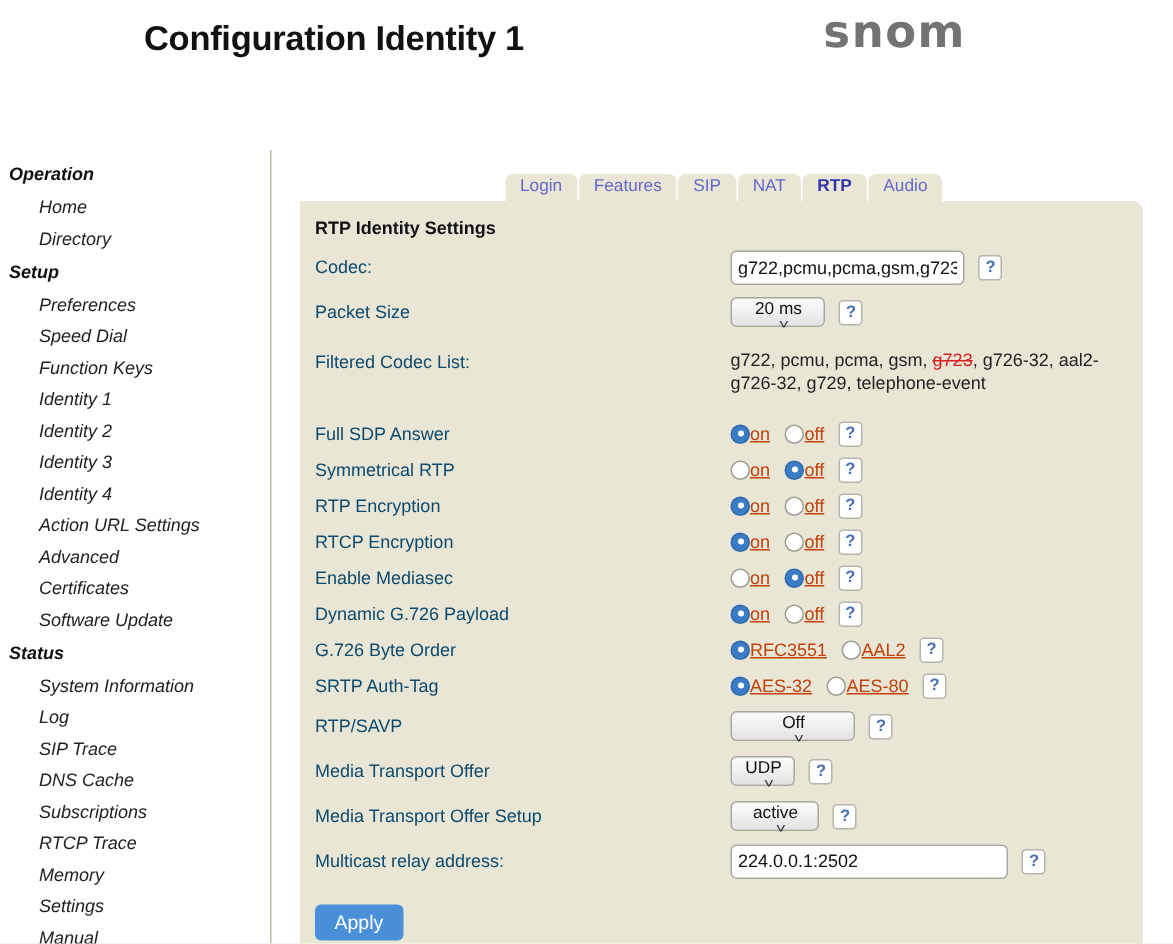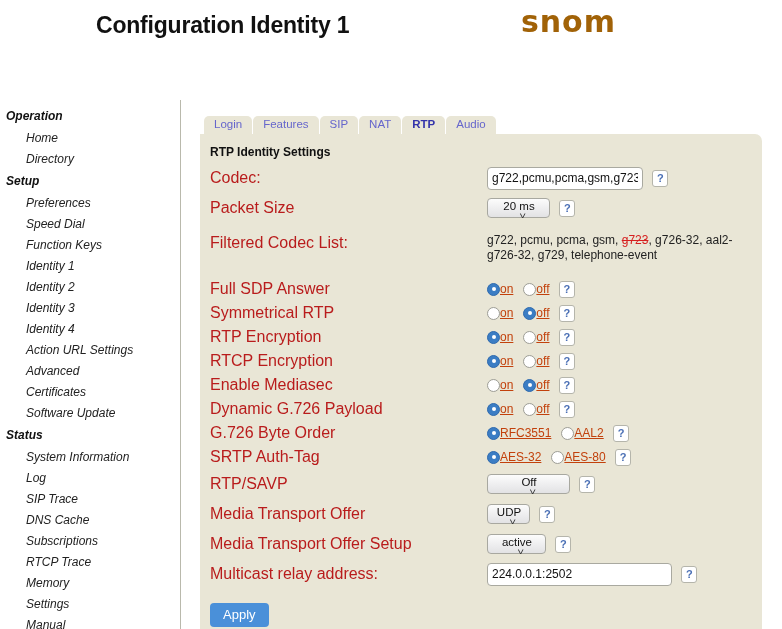--- a/index.html
+++ b/index.html
@@ -16,39 +16,40 @@
     overflow: hidden;
     position: relative;
   }
 
   
   .header {
     position: absolute;
     top: 0; left: 0;
     width: 628px;
     height: 60px;
+    padding-left: 28px;
   }
   .page-title {
     position: absolute;
     left: 96px;
     top: 12px;
     font-size: 23px;
     font-weight: bold;
     color: #111111;
     letter-spacing: -0.2px;
     white-space: nowrap;
   }
   .brand-logo {
     position: absolute;
     right: 12px;
     top: 7px;
     font-size: 30px;
     font-weight: bold;
     letter-spacing: 1px;
-    color: #a16207;
+    color: #737373;
     font-family: "DejaVu Sans", sans-serif;
     line-height: 1;
   }
 
   
   .sidebar {
     position: absolute;
     left: 0;
     top: 100px;
     width: 181px;
@@ -80,20 +81,21 @@
     left: 200px;
     top: 116px;
     width: 562px;
   }
   .tabbar {
     position: relative;
     height: 18px;
     display: flex;
     align-items: flex-end;
     padding-left: 4px;
+    justify-content: center;
   }
   .tab {
     background: #e9e6d6;
     border-top-left-radius: 5px;
     border-top-right-radius: 5px;
     padding: 2px 10px 3px 10px;
     font-size: 11.5px;
     color: #6666cc;
     cursor: pointer;
     margin-right: 1px;
@@ -126,22 +128,22 @@
     width: 100%;
     border-collapse: collapse;
   }
   .form-table td {
     vertical-align: middle;
     padding: 0;
   }
   .lbl-cell {
     width: 278px;
     padding-left: 10px !important;
-    font-size: 16px;
-    color: #b91c1c;
+    font-size: 12px;
+    color: #0c4a6e;
     height: 24px;
     white-space: nowrap;
   }
   .ctl-cell {
     font-size: 12px;
     height: 24px;
   }
   .row-tall .lbl-cell, .row-tall .ctl-cell { height: 30px; }
 
   

